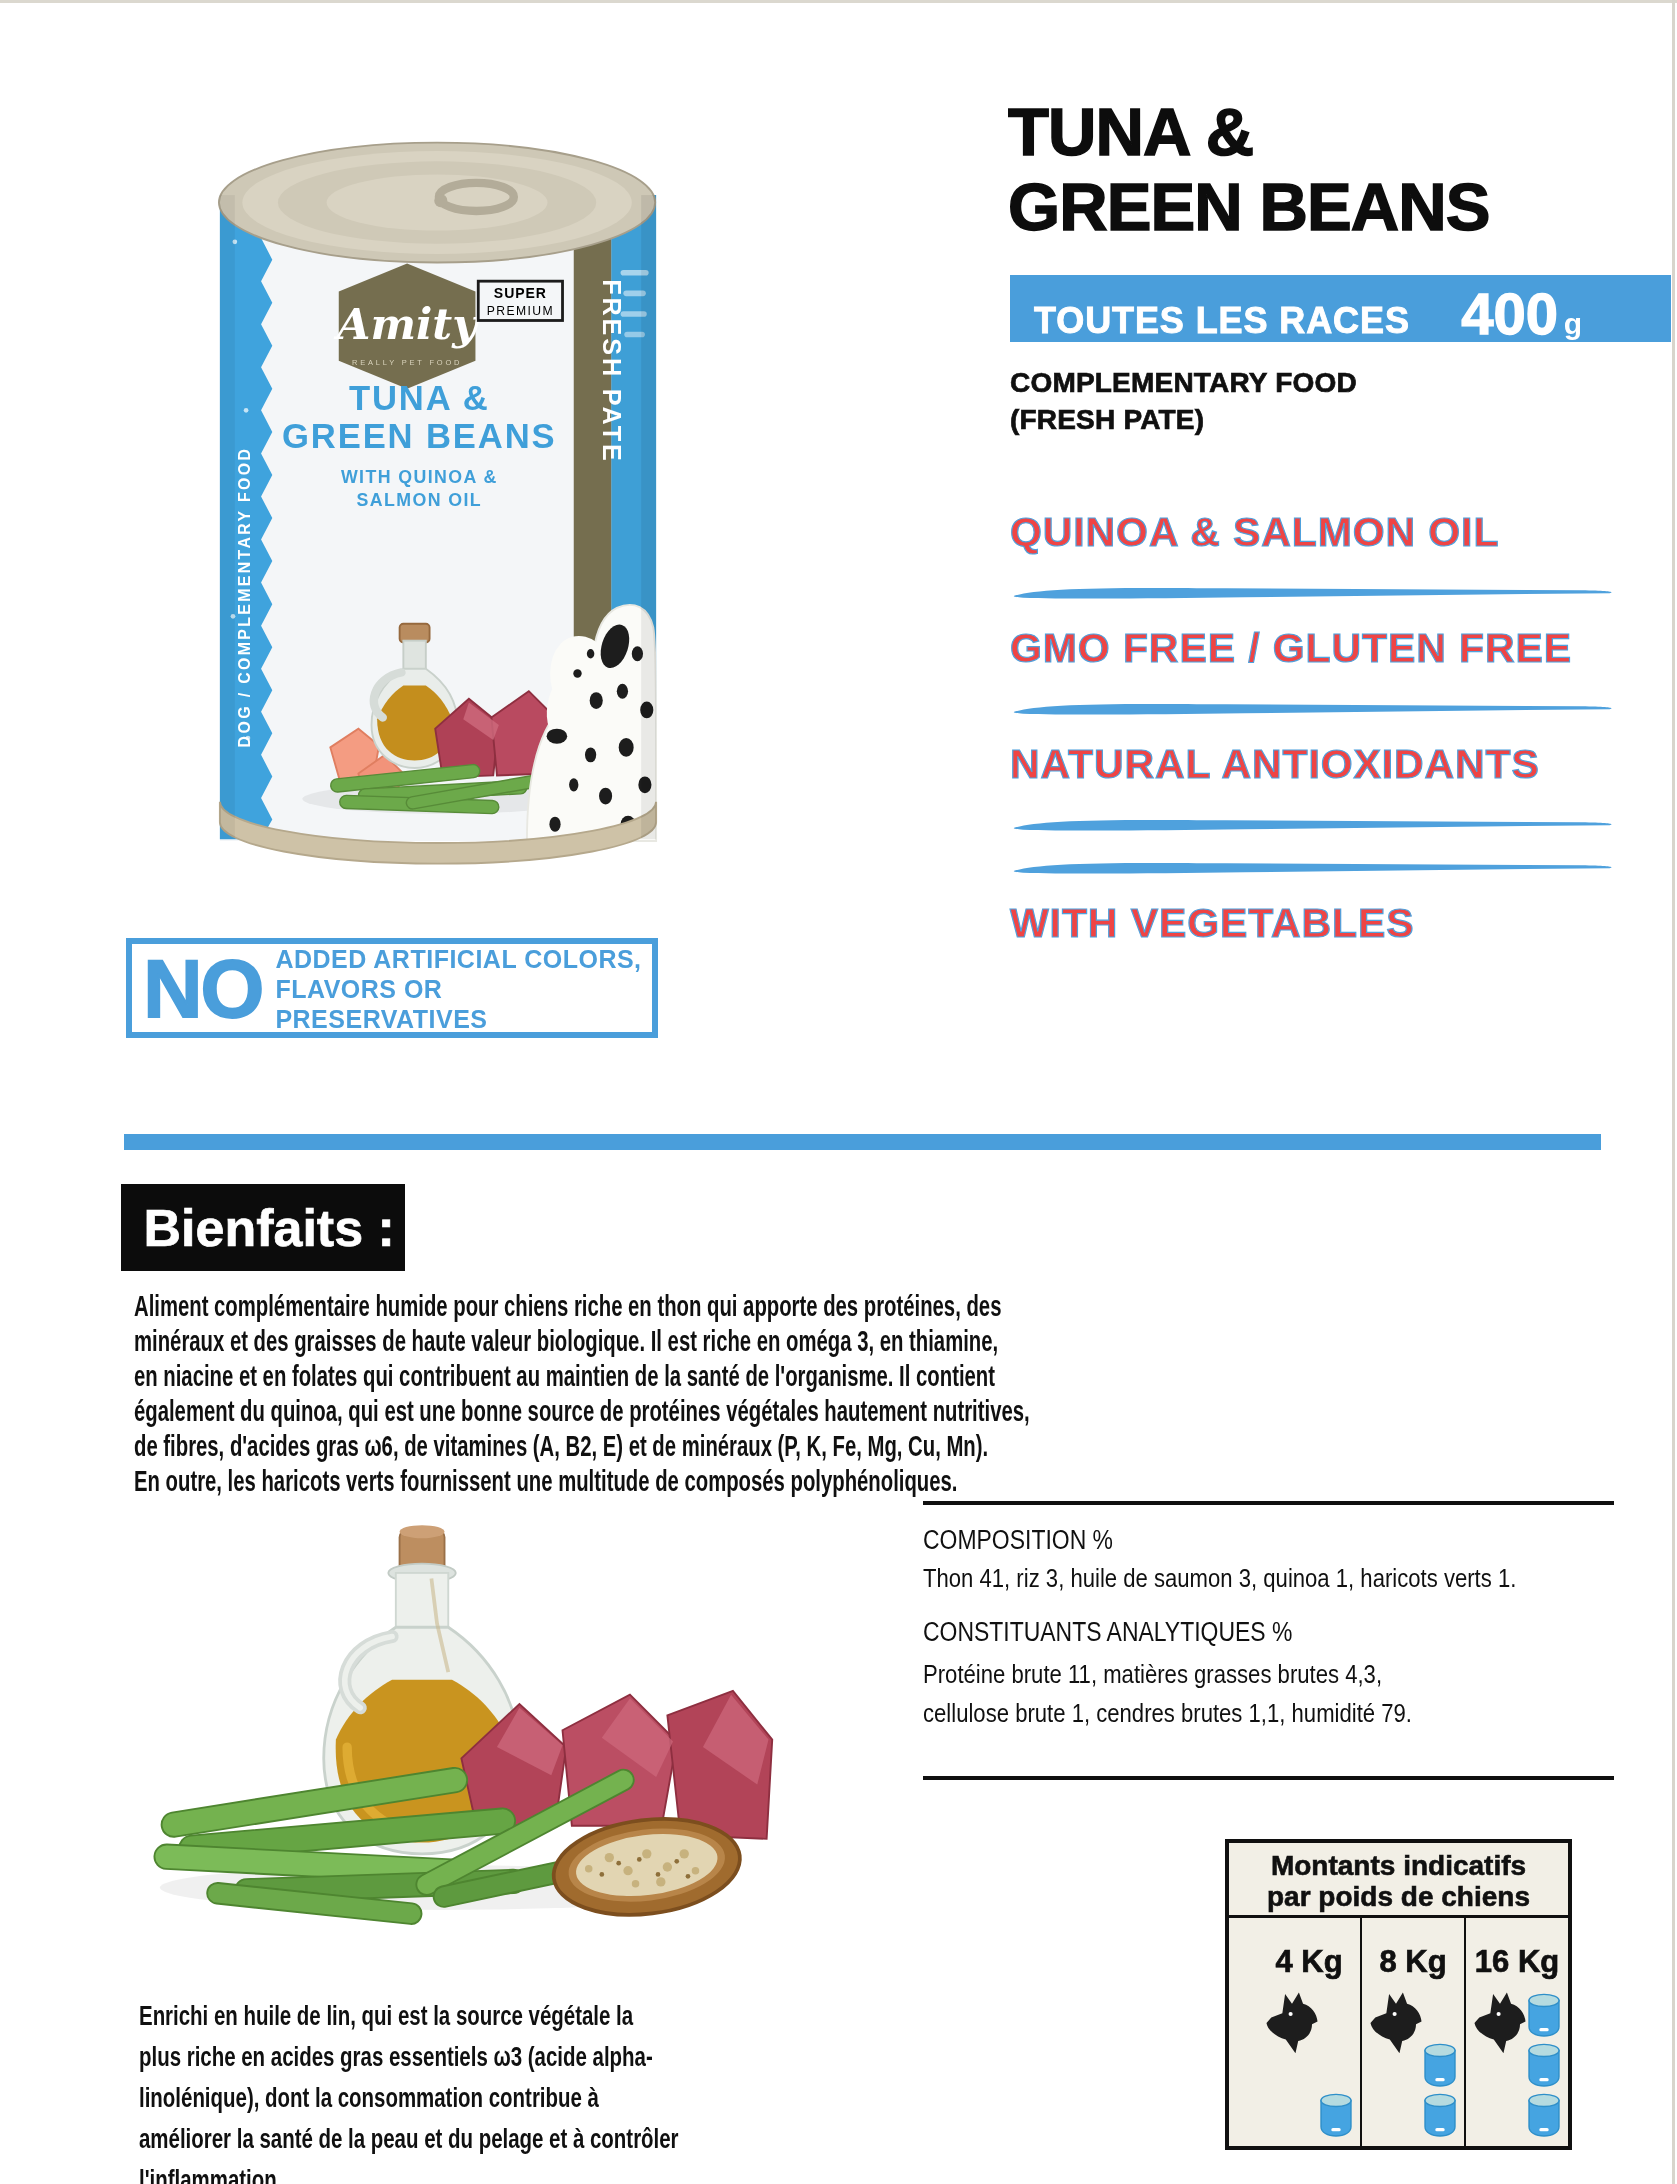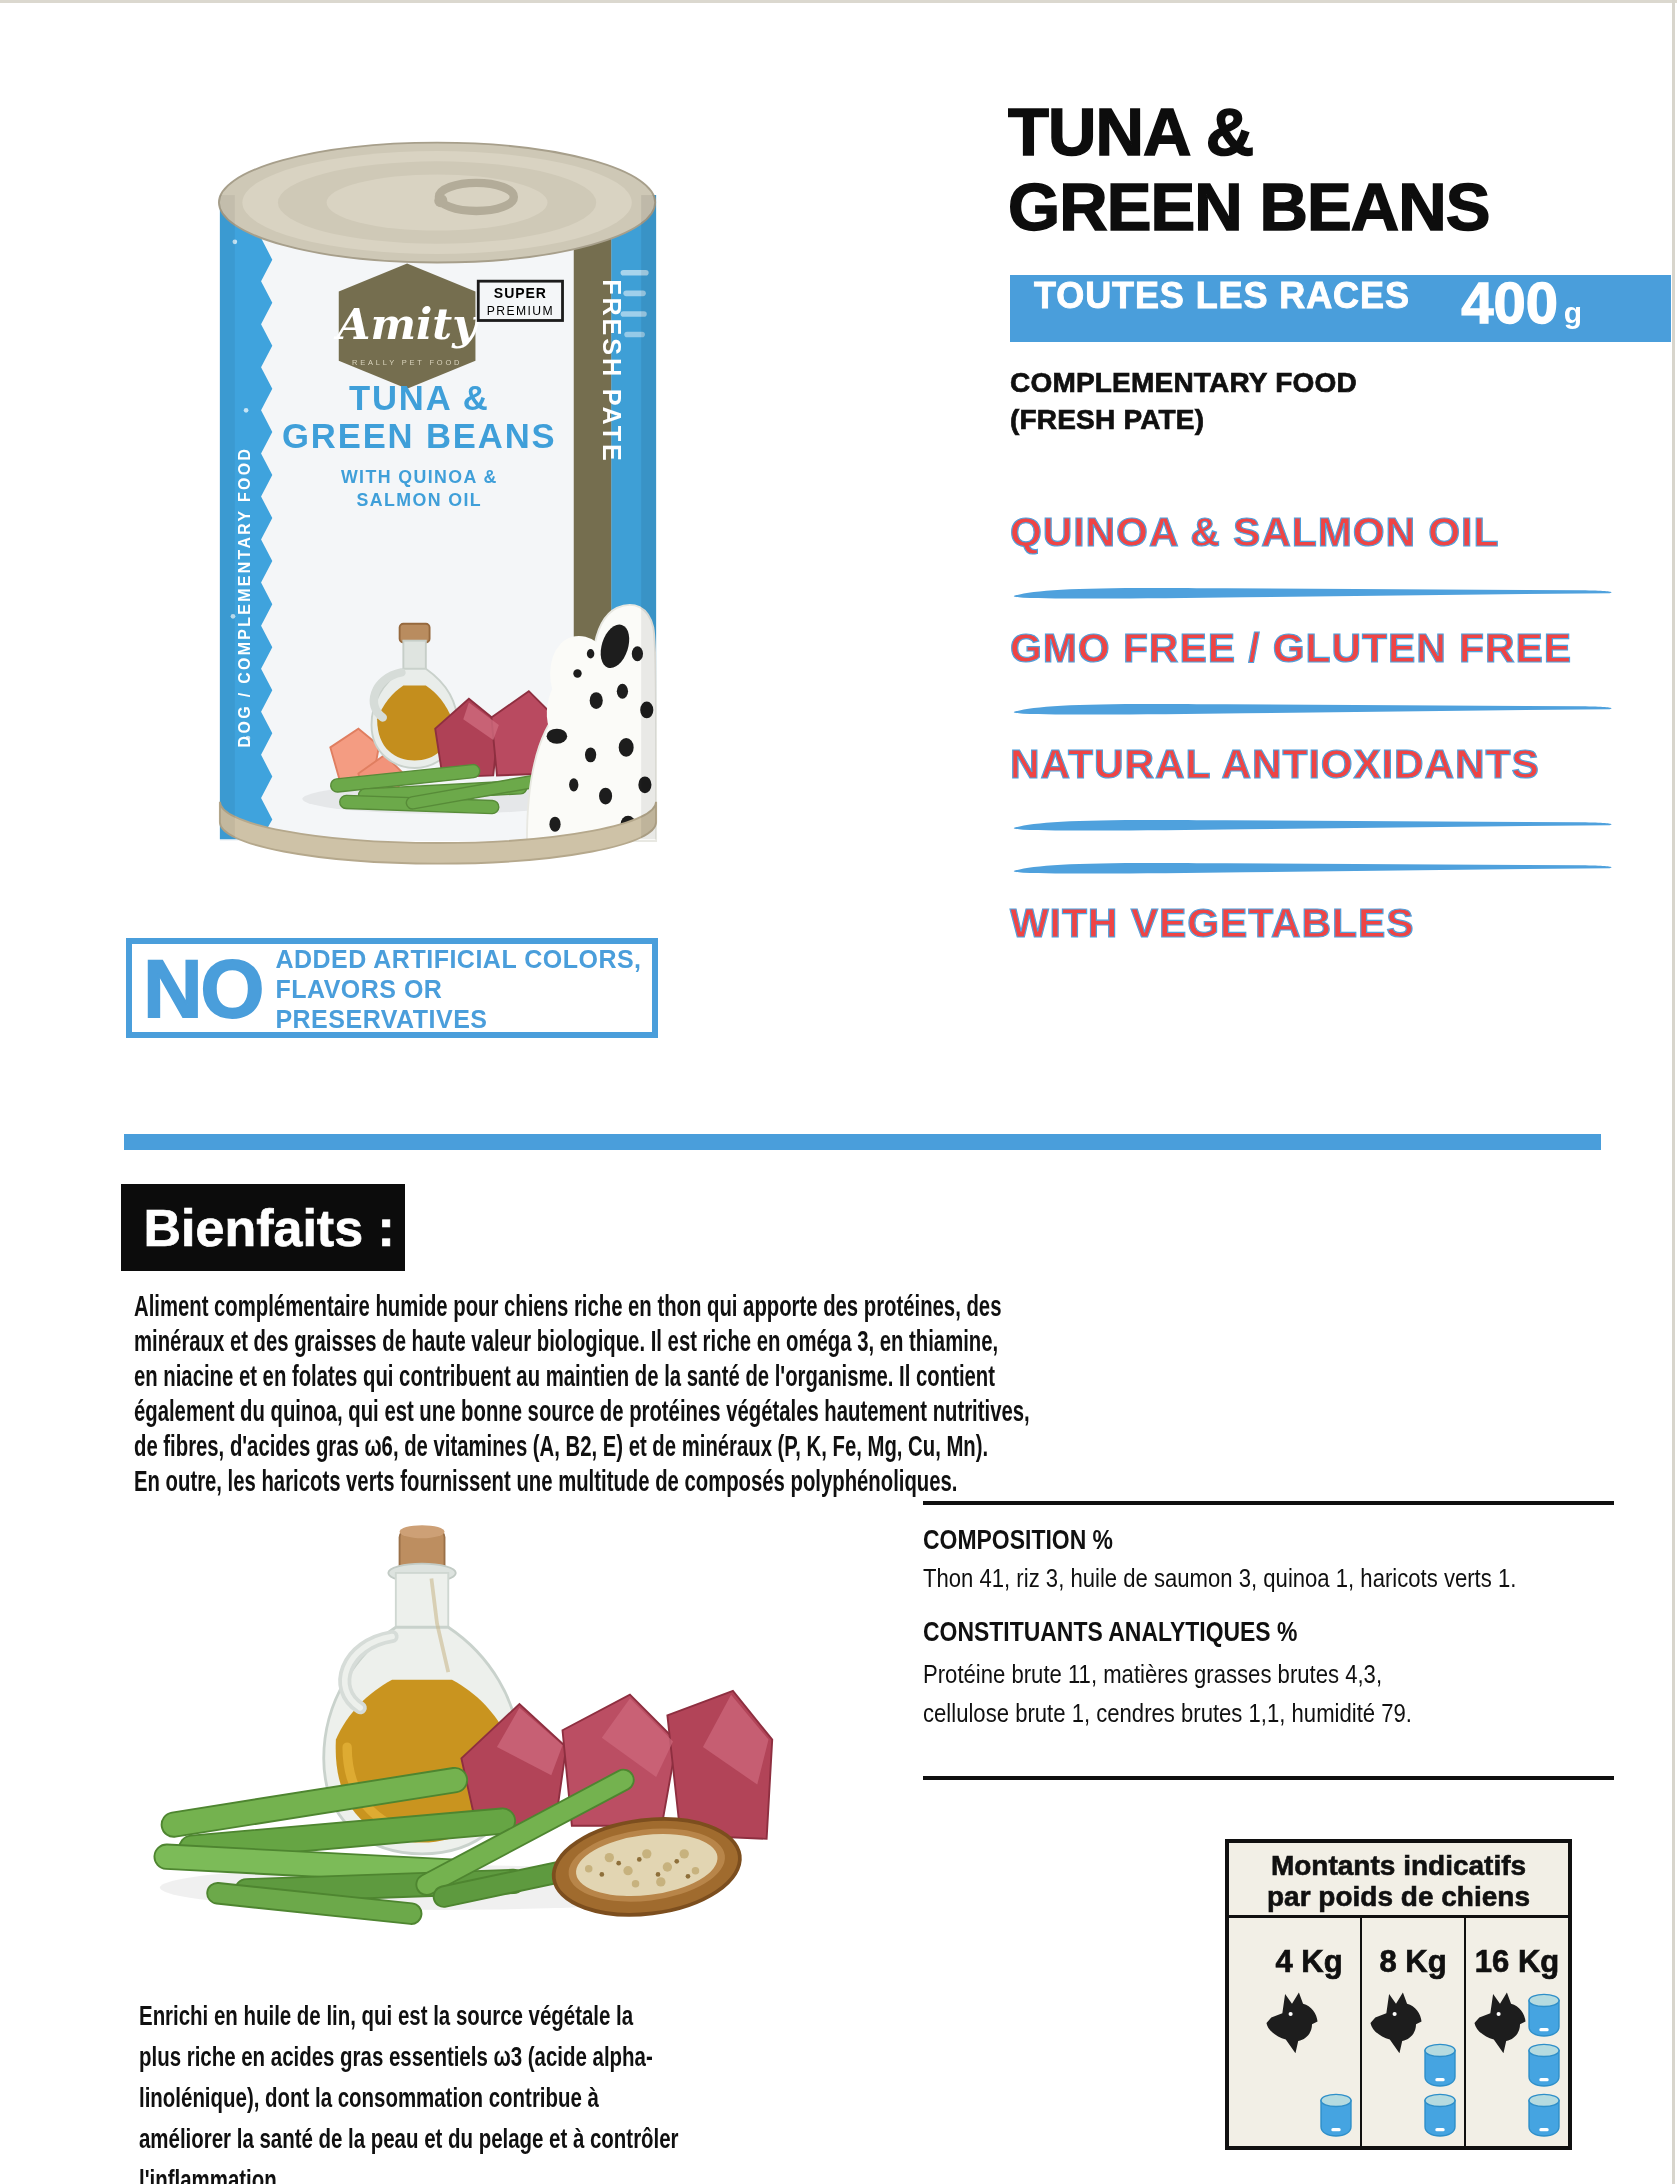--- a/index.html
+++ b/index.html
@@ -7,21 +7,21 @@
         font-family:"Liberation Sans",sans-serif;color:#101010;}
   .abs{position:absolute;}
   
   .hair-top{left:0;top:0;width:1677px;height:2.8px;background:#dbd8cf;}
   .hair-right{left:1672px;top:0;width:2.8px;height:2185px;background:#d8d5cc;}
 
   
   .title{left:1008px;top:94px;font-size:67px;line-height:75px;font-weight:bold;
          letter-spacing:-0.9px;color:#0d0d0d;-webkit-text-stroke:1.5px #0d0d0d;}
   .banner{left:1010px;top:275px;width:661px;height:67px;background:#4A9EDB;
-          display:flex;align-items:flex-start;}
+          display:flex;align-items:flex-end;}
   .banner-label{margin-left:24px;color:#fff;font-size:36px;font-weight:bold;
                 letter-spacing:0.9px;-webkit-text-stroke:0.9px #fff;}
   .banner-weight{margin-left:auto;margin-right:89px;display:flex;align-items:flex-end;color:#fff;}
   .banner-weight .val{font-size:58px;font-weight:bold;line-height:56px;-webkit-text-stroke:1.3px #fff;}
   .banner-weight .unit{font-size:30px;font-weight:bold;line-height:37px;margin-left:5.6px;}
   .subtitle{left:1010px;top:364px;font-size:28px;line-height:37px;font-weight:bold;
             letter-spacing:0.2px;-webkit-text-stroke:0.7px #101010;white-space:pre-line;}
 
   
   .features{left:1010px;top:509px;width:661px;}
@@ -46,21 +46,21 @@
   .benefits-heading{margin-left:22.5px;color:#fff;font-size:52px;font-weight:bold;
                     -webkit-text-stroke:0.7px #fff;}
   .benefits-body{left:134px;top:1254px;font-size:29px;line-height:35px;font-weight:bold;
                  white-space:pre-line;}
   .condense{display:inline-block;transform:scaleX(0.70);transform-origin:0 0;}
   .condense2{display:inline-block;transform:scaleX(0.85);transform-origin:0 0;}
   .condense3{display:inline-block;transform:scaleX(0.73);transform-origin:0 0;}
 
   
   .rule{background:#101010;height:3.7px;width:691px;left:923px;}
-  .nut-head{left:923px;font-size:27px;font-weight:bold;white-space:nowrap;}
+  .nut-head{left:923px;font-size:27px;font-weight:normal;white-space:nowrap;}
   .nut-body{left:923px;font-size:26px;font-weight:normal;white-space:nowrap;color:#101010;}
 
   
   .flax{left:139px;top:1954px;font-size:28px;line-height:41px;font-weight:bold;white-space:pre-line;}
 
   
   .ftable{left:1225px;top:1839px;width:347px;height:311px;background:#F2EFE6;
           border:4.7px solid #101010;box-sizing:border-box;}
   .ftable-header{height:75px;border-bottom:3.7px solid #101010;box-sizing:border-box;
                  text-align:center;padding-top:6.6px;font-size:28px;line-height:31px;

